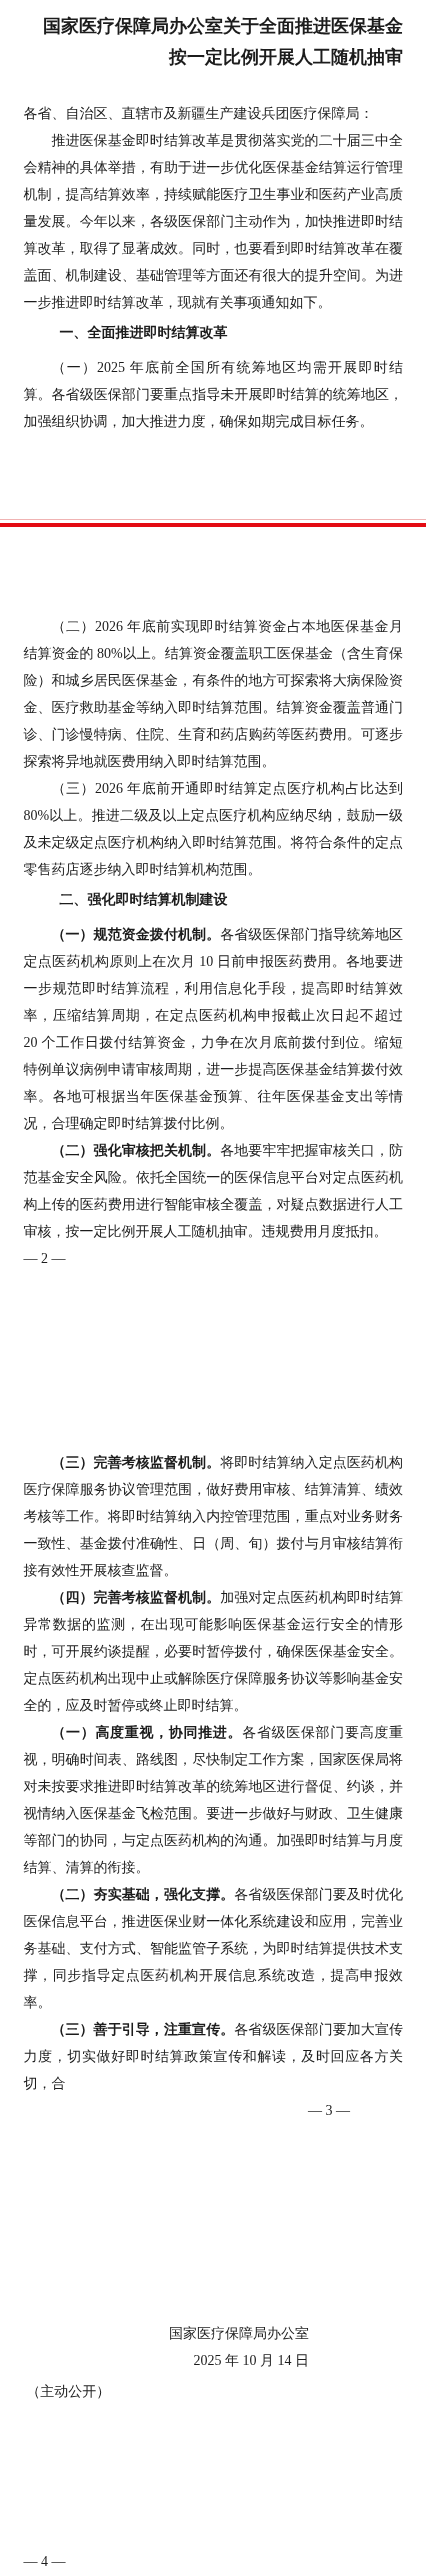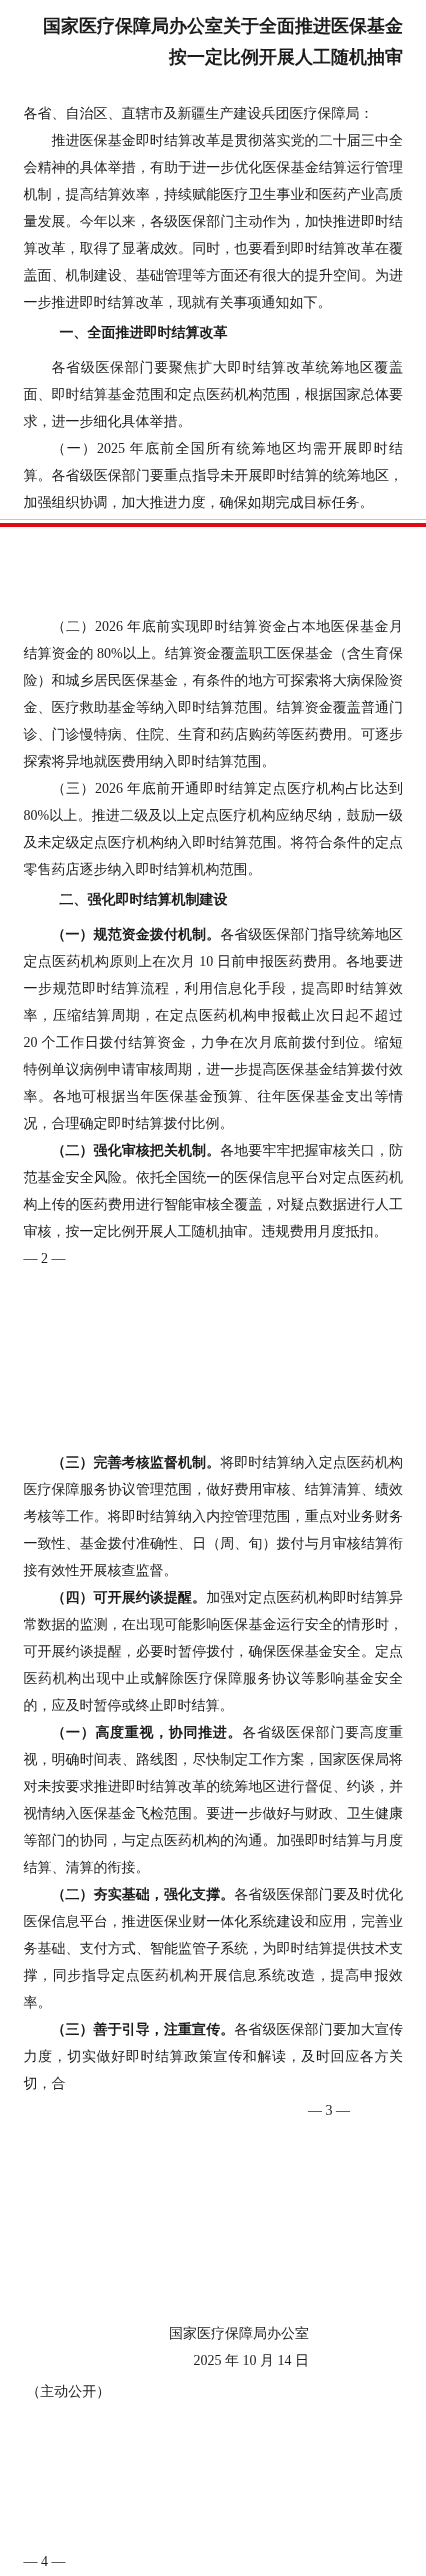--- a/index.html
+++ b/index.html
@@ -65,21 +65,20 @@
         <div>国家医疗保障局办公室关于全面推进医保基金</div>
         <div>按一定比例开展人工随机抽审</div>
       </div>
 
       <p class="addressee">各省、自治区、直辖市及新疆生产建设兵团医疗保障局：</p>
 
       <p class="body intro-para">推进医保基金即时结算改革是贯彻落实党的二十届三中全会精神的具体举措，有助于进一步优化医保基金结算运行管理机制，提高结算效率，持续赋能医疗卫生事业和医药产业高质量发展。今年以来，各级医保部门主动作为，加快推进即时结算改革，取得了显著成效。同时，也要看到即时结算改革在覆盖面、机制建设、基础管理等方面还有很大的提升空间。为进一步推进即时结算改革，现就有关事项通知如下。</p>
 
       <h2 class="sec-heading">一、全面推进即时结算改革</h2>
 
-      <p class="body after-heading">各省级医保部门要聚焦扩大即时结算改革统筹地区覆盖面、即时结算基金范围和定点医药机构范围，根据国家总体要求，进一步细化具体举措。</p>
 
       <p class="body"><span class="lead">（一）2025 年底前全国所有统筹地区均需开展即时结算。</span><span>各省级医保部门要重点指导未开展即时结算的统筹地区，加强组织协调，加大推进力度，确保如期完成目标任务。</span></p>
     </div>
 
     <div class="sep">
       <div class="thin"></div>
       <div class="gap"></div>
       <div class="thick"></div>
     </div>
   </div>
@@ -97,21 +96,21 @@
       <p class="body"><span class="lead strong">（二）强化审核把关机制。</span><span>各地要牢牢把握审核关口，防范基金安全风险。依托全国统一的医保信息平台对定点医药机构上传的医药费用进行智能审核全覆盖，对疑点数据进行人工审核，按一定比例开展人工随机抽审。违规费用月度抵扣。</span></p>
 
       <p class="pn pn-left">— 2 —</p>
     </div>
   </div>
 
   <div class="page page-3">
     <div class="content">
       <p class="body"><span class="lead strong">（三）完善考核监督机制。</span><span>将即时结算纳入定点医药机构医疗保障服务协议管理范围，做好费用审核、结算清算、绩效考核等工作。将即时结算纳入内控管理范围，重点对业务财务一致性、基金拨付准确性、日（周、旬）拨付与月审核结算衔接有效性开展核查监督。</span></p>
 
-      <p class="body"><span class="lead strong">（四）可开展约谈提醒。</span><span>加强对定点医药机构即时结算异常数据的监测，在出现可能影响医保基金运行安全的情形时，可开展约谈提醒，必要时暂停拨付，确保医保基金安全。定点医药机构出现中止或解除医疗保障服务协议等影响基金安全的，应及时暂停或终止即时结算。</span></p>
+      <p class="body"><span class="lead strong">（四）完善考核监督机制。</span><span>加强对定点医药机构即时结算异常数据的监测，在出现可能影响医保基金运行安全的情形时，可开展约谈提醒，必要时暂停拨付，确保医保基金安全。定点医药机构出现中止或解除医疗保障服务协议等影响基金安全的，应及时暂停或终止即时结算。</span></p>
 
 
       <p class="body after-heading"><span class="lead strong">（一）高度重视，协同推进。</span><span>各省级医保部门要高度重视，明确时间表、路线图，尽快制定工作方案，国家医保局将对未按要求推进即时结算改革的统筹地区进行督促、约谈，并视情纳入医保基金飞检范围。要进一步做好与财政、卫生健康等部门的协同，与定点医药机构的沟通。加强即时结算与月度结算、清算的衔接。</span></p>
 
       <p class="body"><span class="lead strong">（二）夯实基础，强化支撑。</span><span>各省级医保部门要及时优化医保信息平台，推进医保业财一体化系统建设和应用，完善业务基础、支付方式、智能监管子系统，为即时结算提供技术支撑，同步指导定点医药机构开展信息系统改造，提高申报效率。</span></p>
 
       <p class="body"><span class="lead strong">（三）善于引导，注重宣传。</span><span>各省级医保部门要加大宣传力度，切实做好即时结算政策宣传和解读，及时回应各方关切，合</span></p>
 
       <p class="pn pn-right">— 3 —</p>
     </div>

